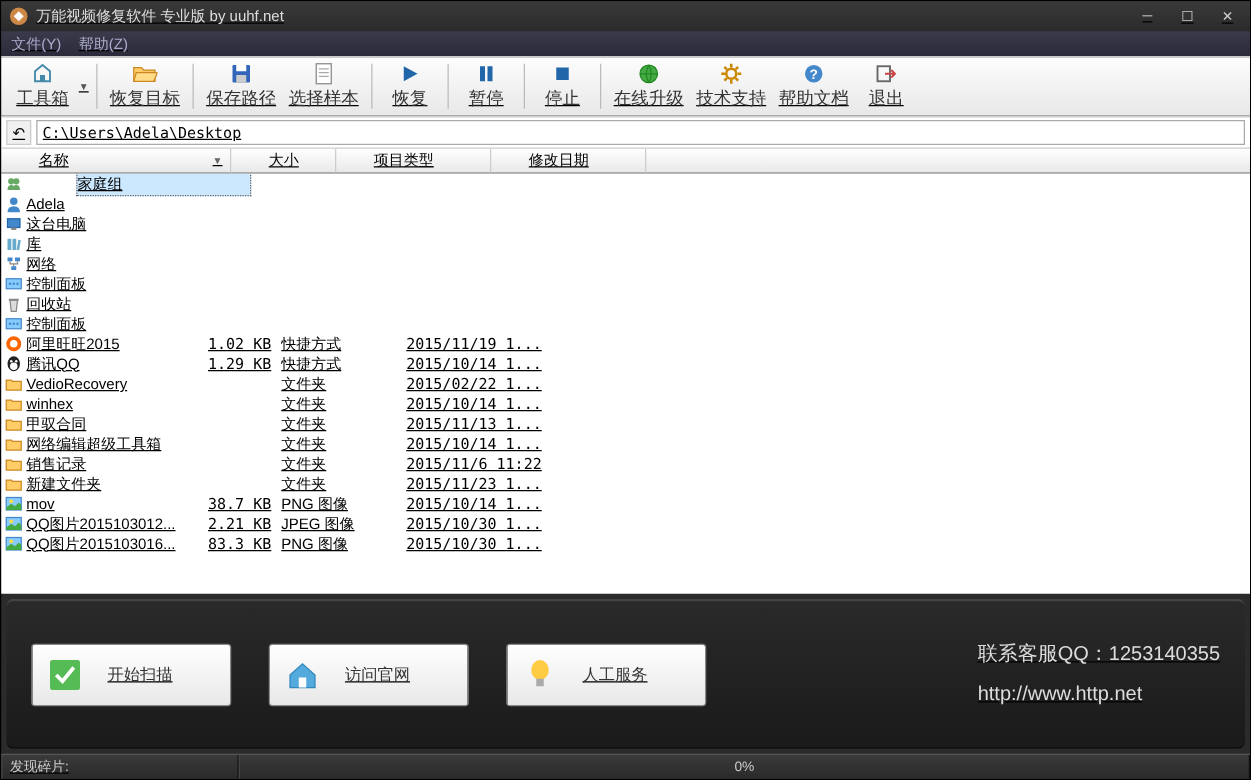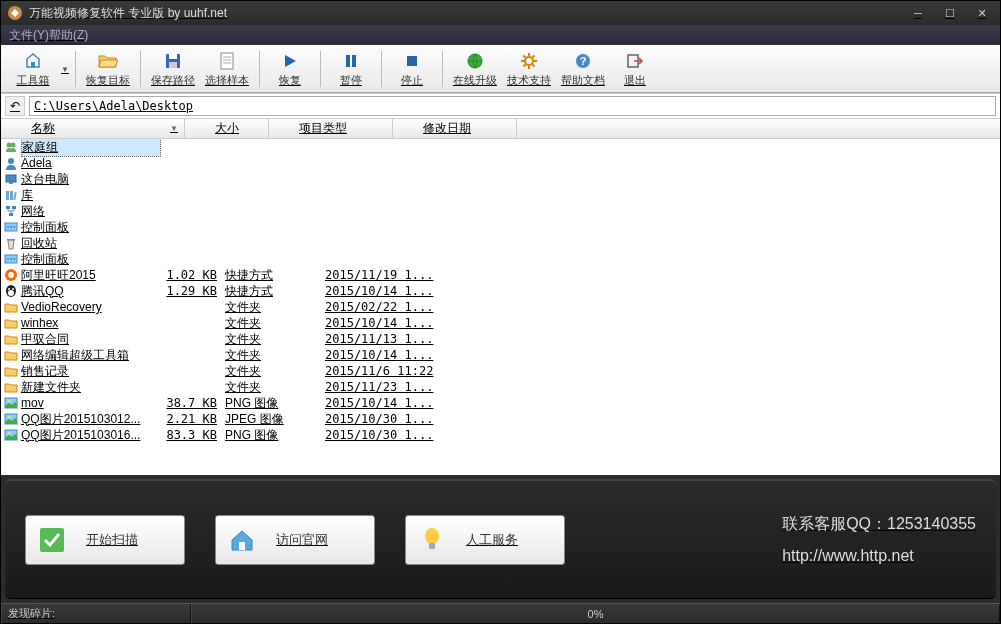--- a/index.html
+++ b/index.html
@@ -3,44 +3,44 @@
 <meta charset="utf-8">
 <style>
 * { margin: 0; padding: 0; box-sizing: border-box; font-family: "Microsoft YaHei", "SimSun", sans-serif; }
 body { background: #1a1a1a; width: 1001px; height: 624px; overflow: hidden; }
 .window { width: 1001px; height: 624px; background: #2b2b2b; display: flex; flex-direction: column; border: 1px solid #000; text-decoration: underline; }
 .titlebar { height: 24px; background: linear-gradient(to bottom, #3a3a3a, #2a2a2a); display: flex; align-items: center; padding: 0 6px; color: #ddd; }
 .titlebar-icon { width: 16px; height: 16px; margin-right: 6px; }
 .titlebar-text { flex: 1; font-size: 12px; }
 .win-controls { display: flex; gap: 8px; }
 .win-btn { width: 24px; height: 16px; display: flex; align-items: center; justify-content: center; cursor: pointer; color: #ccc; font-size: 11px; }
-.menubar { height: 20px; background: linear-gradient(to bottom, #3a3a4a, #2a2a3a); display: flex; align-items: center; padding: 0 8px; font-size: 12px; color: #aac; }
+.menubar { height: 20px; background: linear-gradient(to bottom, #3a3a4a, #2a2a3a); display: flex; align-items: center; padding: 0 8px; gap: 14px; font-size: 12px; color: #aac; }
 .menubar span { cursor: pointer; }
 .toolbar { height: 48px; background: linear-gradient(to bottom, #fdfdfd, #e8e8e8); border-top: 1px solid #fff; border-bottom: 1px solid #aaa; display: flex; align-items: center; padding: 0 8px; gap: 2px; }
 .tool-btn { display: flex; flex-direction: column; align-items: center; justify-content: center; min-width: 48px; height: 42px; cursor: pointer; padding: 2px 4px; }
 .tool-icon { width: 20px; height: 20px; margin-bottom: 2px; display:flex; align-items:center; justify-content:center; }
-.tool-label { font-size: 11px; color: #333; white-space: nowrap; }
+.tool-label { font-size: 14px; color: #333; white-space: nowrap; }
 .tool-sep { width: 1px; height: 36px; background: #bbb; margin: 0 4px; }
 .dropdown-arrow { font-size: 8px; color: #555; margin-left: 2px; align-self: center; }
 .pathbar { height: 26px; background: #fff; display: flex; align-items: center; padding: 2px 4px; border-top: 1px solid #ccc; border-bottom: 1px solid #ccc; }
 .back-btn { width: 20px; height: 20px; display: flex; align-items: center; justify-content: center; cursor: pointer; border: 1px solid #ccc; background: #f0f0f0; margin-right: 4px; font-size: 12px; }
 .path-input { flex: 1; height: 20px; border: 1px solid #aaa; padding: 0 4px; font-family: "SimSun", monospace; font-size: 12px; background: #fff; }
 .list-header { height: 20px; background: linear-gradient(to bottom, #fff, #e8e8e8); display: flex; border-bottom: 1px solid #ccc; font-size: 12px; }
 .col { border-right: 1px solid #ccc; padding: 2px 6px; display: flex; align-items: center; justify-content: space-between; cursor: pointer; margin-left: 24px; }
 .col-sort { font-size: 8px; color: #666; }
 .col-name { width: 160px; }
 .col-size { width: 60px; }
 .col-type { width: 100px; }
 .col-date { width: 100px; }
 .file-list { flex: 1; background: #fff; overflow-y: auto; font-size: 12px; position: relative; }
 .file-list::-webkit-scrollbar { width: 16px; }
 .file-list::-webkit-scrollbar-track { background: #f0f0f0; }
 .file-list::-webkit-scrollbar-thumb { background: #c0c0c0; border: 1px solid #a0a0a0; }
 .file-row { display: flex; height: 16px; align-items: center; padding-left: 2px; }
-.file-row.selected .fname { background: #cce8ff; border: 1px dotted #666; }
+.file-row.selected .fname { background: #cce8ff; border: 1px dotted #666; margin-left: 40px; }
 .ficon { width: 16px; height: 14px; margin-right: 2px; flex-shrink: 0; display:flex; align-items:center; justify-content:center; }
 .fname { width: 140px; white-space: nowrap; overflow: hidden; text-overflow: ellipsis; }
 .fsize { width: 60px; text-align: right; padding-right: 4px; font-family: "SimSun", monospace; }
 .ftype { width: 100px; padding-left: 4px; }
 .fdate { width: 120px; padding-left: 4px; font-family: "SimSun", monospace; }
 .bottom-panel { height: 120px; background: linear-gradient(to bottom, #2a2a2a, #1a1a1a); border-top: 2px solid #444; border-bottom: 1px solid #000; margin: 4px; border-radius: 6px; display: flex; align-items: center; padding: 0 20px; gap: 30px; }
 .big-btn { width: 160px; height: 50px; background: linear-gradient(to bottom, #fff, #e8e8e8); border: 1px solid #888; border-radius: 3px; display: flex; align-items: center; padding: 0 12px; cursor: pointer; }
 .big-btn-icon { width: 28px; height: 28px; margin-right: 20px; display:flex; align-items:center; justify-content:center; }
 .big-btn-label { font-size: 13px; color: #333; }
 .contact { margin-left: auto; color: #ddd; font-size: 16px; line-height: 2; }

